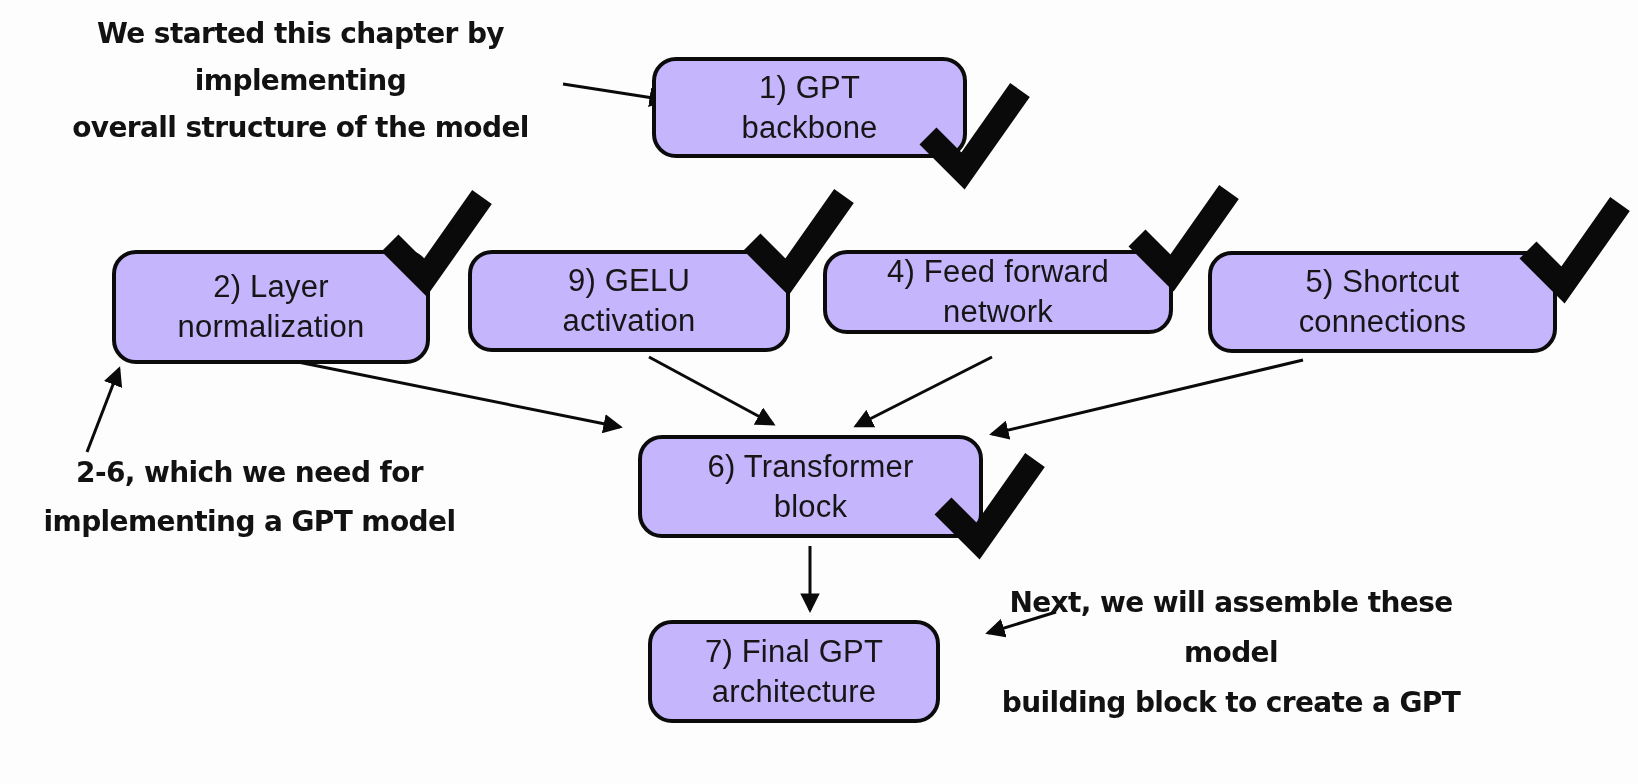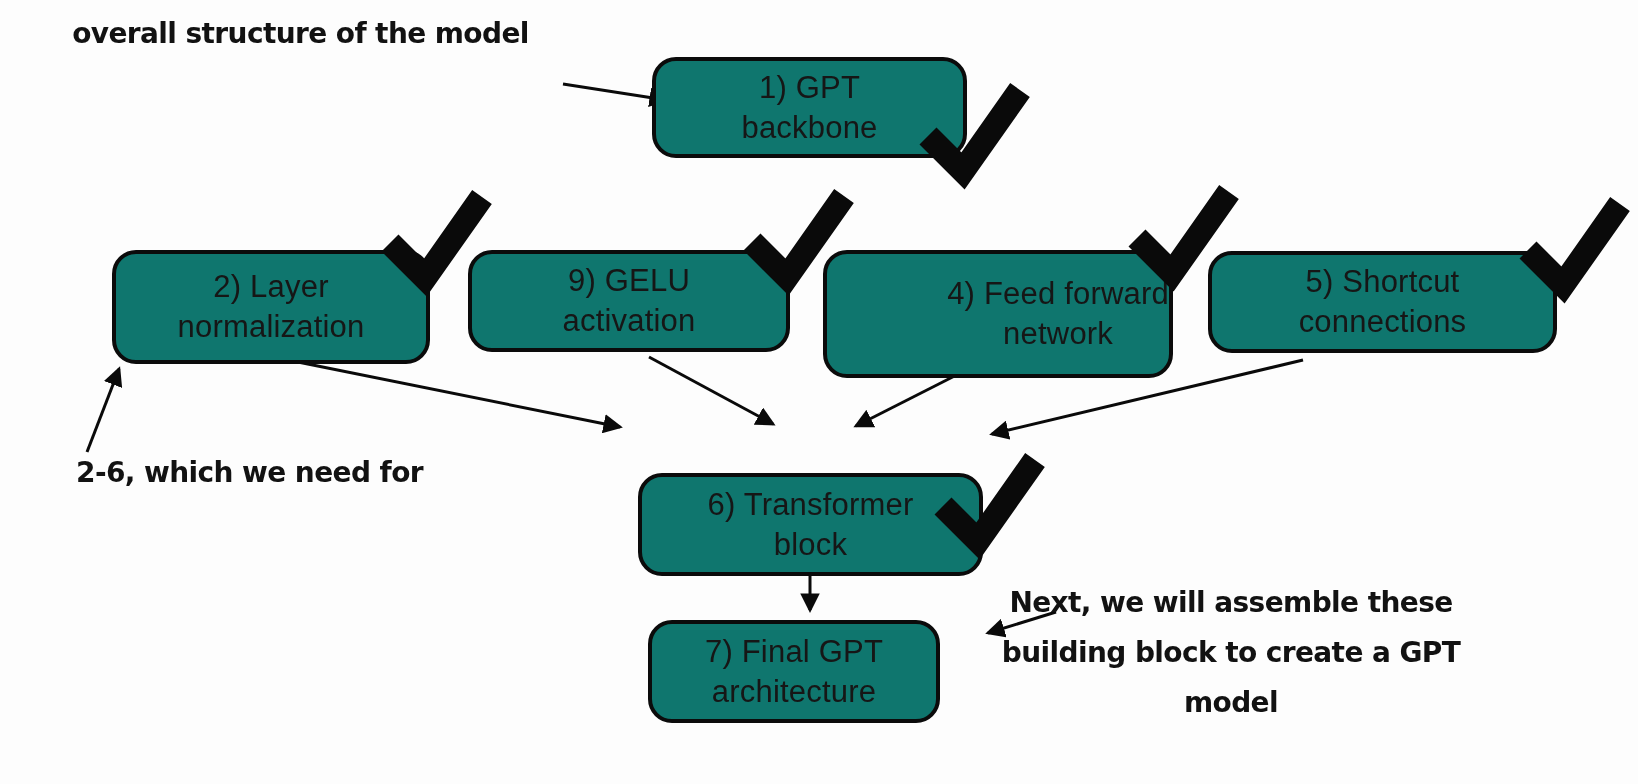--- a/index.html
+++ b/index.html
@@ -17,21 +17,21 @@
   }
   .arrow-layer {
     position: absolute;
     inset: 0;
     width: 1638px;
     height: 784px;
   }
   .node-box {
     position: absolute;
     box-sizing: border-box;
-    background: #0f766e;
+    background: #c4b5fd;
     border: 4px solid #0b0b0b;
     border-radius: 24px;
     display: flex;
     align-items: center;
     justify-content: center;
     text-align: center;
   }
   .node-label {
     font-size: 31px;
     line-height: 1.28;
@@ -83,59 +83,61 @@
     <line class="connector" x1="268" y1="356" x2="620" y2="427" marker-end="url(#ah)"></line>
     <line class="connector" x1="649" y1="357" x2="773" y2="424" marker-end="url(#ah)"></line>
     <line class="connector" x1="992" y1="357" x2="856" y2="426" marker-end="url(#ah)"></line>
     <line class="connector" x1="1303" y1="360" x2="992" y2="434" marker-end="url(#ah)"></line>
     <line class="connector" x1="810" y1="546" x2="810" y2="610" marker-end="url(#ah)"></line>
     <line class="connector" x1="1056" y1="612" x2="988" y2="633" marker-end="url(#ah)"></line>
     <line class="connector" x1="87" y1="452" x2="119" y2="369" marker-end="url(#ah)"></line>
   </svg>
 
   <div class="note" style="left:8px; top:10px; width:585px;">
+    <div class="note-line">We started this chapter by implementing</div>
     <div class="note-line">overall structure of the model</div>
   </div>
 
   <div class="note" style="left:22px; top:448px; width:455px;">
     <div class="note-line" style="line-height:49px;">2-6, which we need for</div>
+    <div class="note-line" style="line-height:49px;">implementing a GPT model</div>
   </div>
 
   <div class="note" style="left:996px; top:578px; width:470px;">
     <div class="note-line" style="line-height:50px;">Next, we will assemble these</div>
+    <div class="note-line" style="line-height:50px;">model</div>
     <div class="note-line" style="line-height:50px;">building block to create a GPT</div>
-    <div class="note-line" style="line-height:50px;">model</div>
   </div>
 
   <div class="node-box" style="left:652px; top:57px; width:315px; height:101px;">
     <span class="node-label">1) GPT
 backbone</span>
   </div>
 
   <div class="node-box" style="left:112px; top:250px; width:318px; height:114px;">
     <span class="node-label">2) Layer
 normalization</span>
   </div>
 
   <div class="node-box" style="left:468px; top:250px; width:322px; height:102px;">
     <span class="node-label">9) GELU
 activation</span>
   </div>
 
-  <div class="node-box" style="left:823px; top:250px; width:350px; height:128px;justify-content:flex-end;">
+  <div class="node-box" style="left:823px; top:250px; width:350px; height:84px;">
     <span class="node-label">4) Feed forward
 network</span>
   </div>
 
   <div class="node-box" style="left:1208px; top:251px; width:349px; height:102px;">
     <span class="node-label">5) Shortcut
 connections</span>
   </div>
 
-  <div class="node-box" style="left:638px; top:435px; width:345px; height:103px;margin-top:38px;">
+  <div class="node-box" style="left:638px; top:435px; width:345px; height:103px;">
     <span class="node-label">6) Transformer
 block</span>
   </div>
 
   <div class="node-box" style="left:648px; top:620px; width:292px; height:103px;">
     <span class="node-label">7) Final GPT
 architecture</span>
   </div>
 
   <svg class="check" style="left:918px; top:76px;" viewBox="0 0 112 108">

